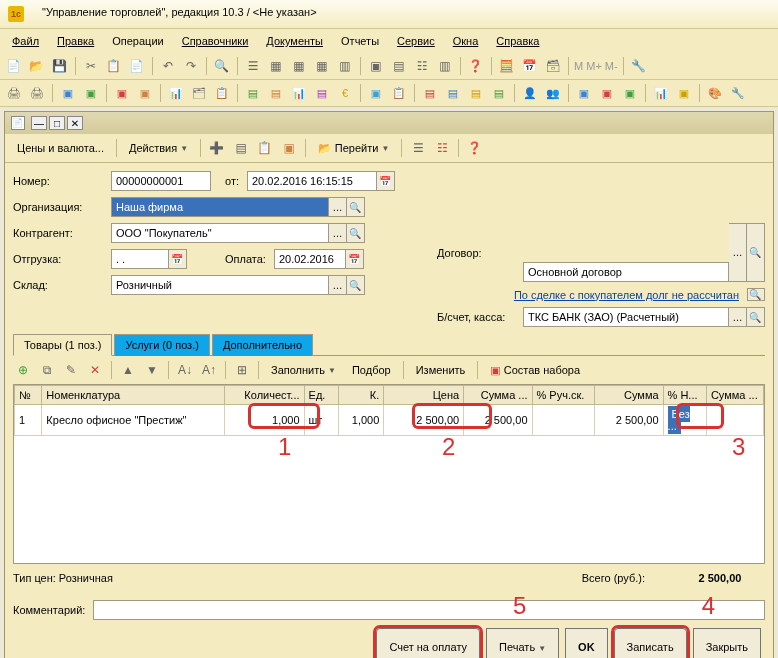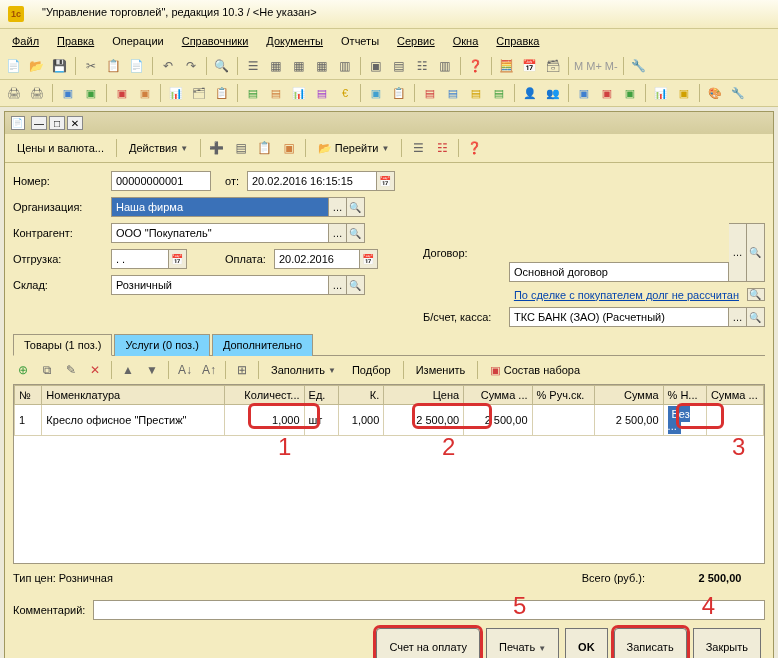--- a/index.html
+++ b/index.html
@@ -131,34 +131,34 @@
 .input-group { display: flex; align-items: stretch; }
 .input-btn {
   border: 1px solid #a09880;
   border-left: none;
   background: #f0ecd8;
   width: 18px;
   font-size: 10px;
   cursor: pointer;
   display: flex; align-items: center; justify-content: center;
 }
-.two-col { display: flex; gap: 20px; }
+.two-col { display: flex; gap: 34px; }
 .col-l { flex: 0 0 390px; }
 .col-r { flex: 1; }
 .link-text { color: #0645ad; text-decoration: underline; cursor: pointer; }
 .tabs {
   display: flex;
   border-bottom: 1px solid #a09880;
   margin-top: 0;
 }
 .tab {
   padding: 4px 10px;
   border: 1px solid #a09880;
   border-bottom: none;
-  background: #7dd3fc;
+  background: #0ea5e9;
   cursor: pointer;
   margin-right: 2px;
   position: relative;
   top: 1px;
 }
 .tab.active { background: #f4ecc0; border-bottom: 1px solid #f4ecc0; }
 .table-toolbar {
   padding: 4px 0;
   display: flex;
   gap: 4px;
@@ -405,21 +405,21 @@
           </div>
         </div>
         <div class="form-row">
           <span class="form-label">Отгрузка:</span>
           <div class="input-group">
             <input class="form-input" style="width: 58px;" value=". .">
             <span class="input-btn">📅</span>
           </div>
           <span style="margin-left:30px">Оплата:</span>
           <div class="input-group">
-            <input class="form-input" style="width: 86px;" value="20.02.2016">
+            <input class="form-input" style="width: 72px;" value="20.02.2016">
             <span class="input-btn">📅</span>
           </div>
         </div>
         <div class="form-row">
           <span class="form-label">Склад:</span>
           <div class="input-group" style="flex:1">
             <input class="form-input" style="width: 218px;" value="Розничный">
             <span class="input-btn">…</span>
             <span class="input-btn">🔍</span>
           </div>

